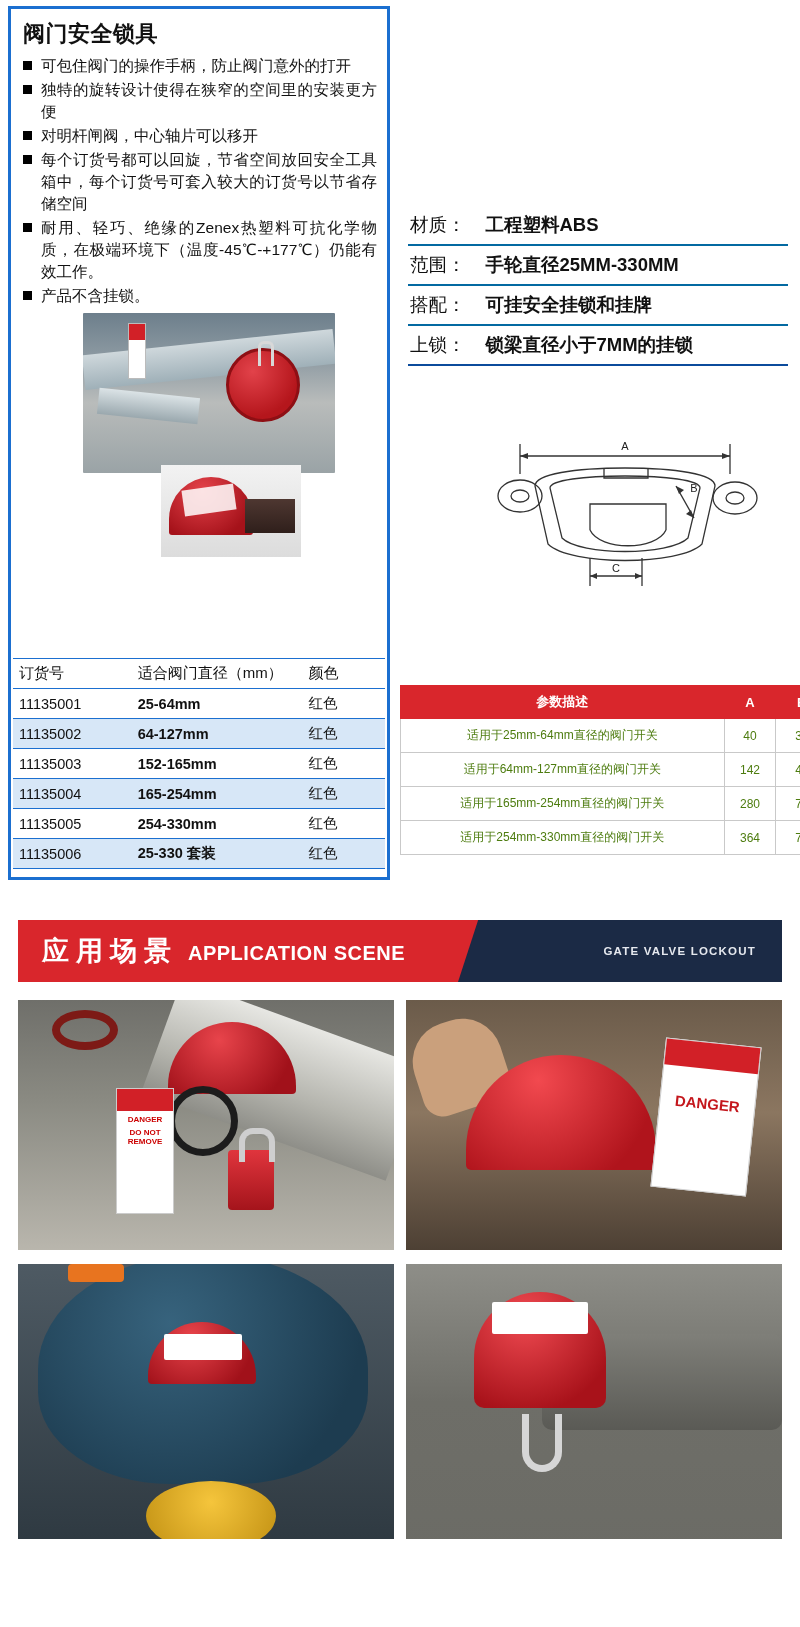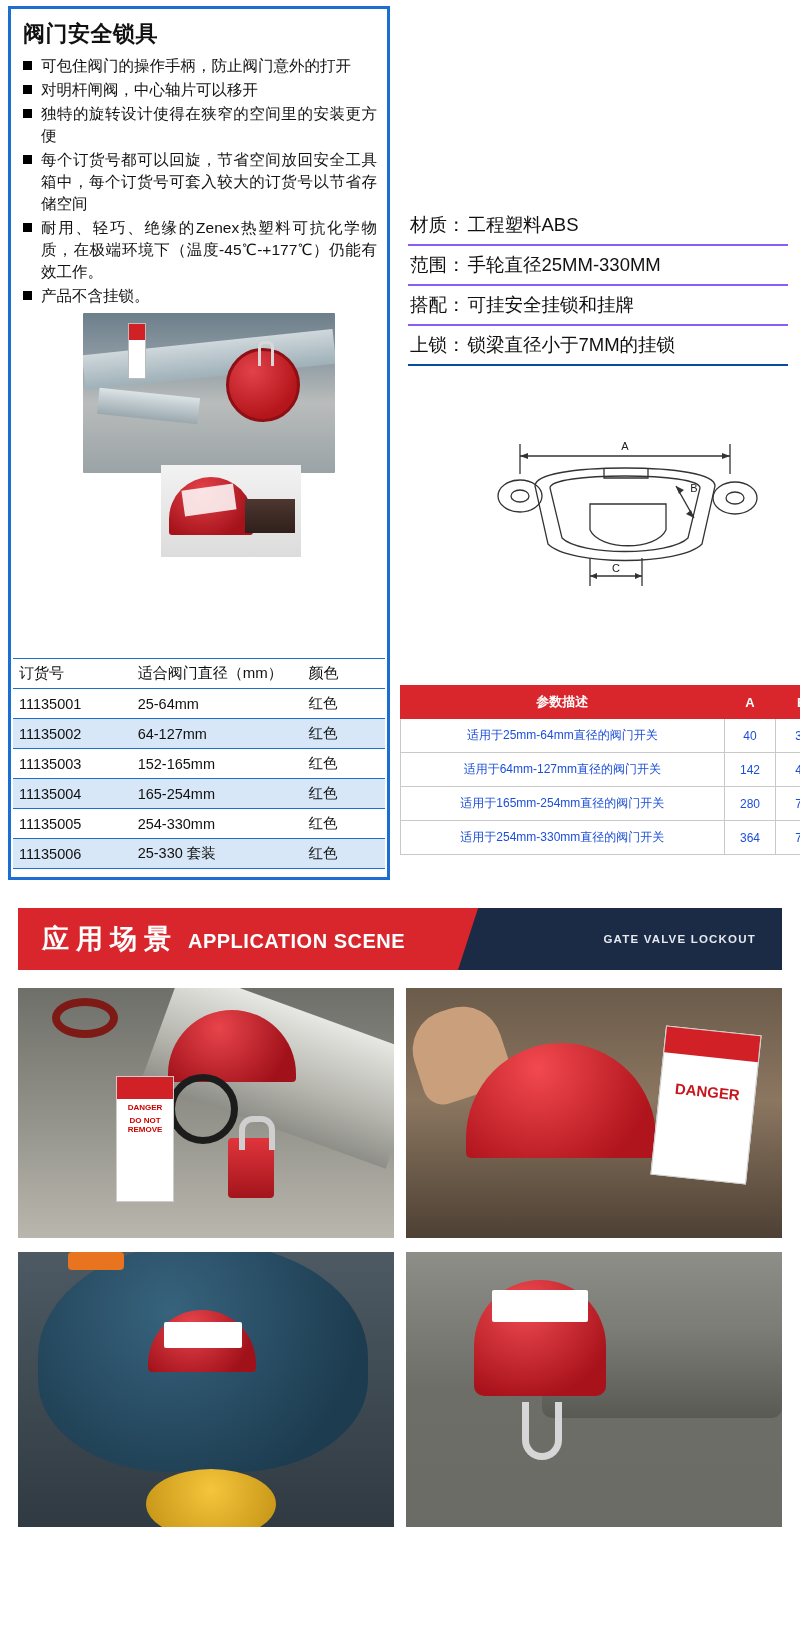--- a/index.html
+++ b/index.html
@@ -143,49 +143,49 @@
     border-top: 1px solid #1b6fd0;
     border-bottom: 1px solid #1b6fd0;
     padding: 5px 4px;
     text-align: left;
     font-weight: 400;
     color: #111;
   }
   .order-table thead th { font-size: 15px; }
   .order-table tbody tr:nth-child(even) { background: #d7e7f7; }
   .order-table td.col-id { width: 120px; padding-left: 6px; }
-  .order-table td.col-dia { width: 170px; font-weight: 400; margin-top: 25px; }
+  .order-table td.col-dia { width: 170px; font-weight: 700; margin-top: 25px; }
   .order-table td.col-color { width: 80px; }
   .order-table th.col-id { padding-left: 6px; }
 
   
   .right-col {
     position: absolute;
     left: 400px;
     top: 6px;
     width: 396px;
     height: 874px;
   }
   .spec-list {
     position: absolute;
     left: 8px;
     top: 200px;
     width: 380px;
   }
   .spec-row {
     display: flex;
     align-items: baseline;
-    border-bottom: 2px solid #8b5cf6;
+    border-bottom: 2px solid #0369a1;
     padding: 6px 2px 7px 2px;
     font-size: 18.5px;
     color: #111;
   }
   .spec-row:last-child { border-bottom: 2px solid #0b4b9c; }
   .spec-key { font-weight: 400; white-space: nowrap; }
-  .spec-val { font-weight: 400; margin-left: 2px; }
+  .spec-val { font-weight: 700; margin-left: 20px; }
 
   .drawing {
     position: absolute;
     left: 80px;
     top: 420px;
     width: 300px;
     height: 200px;
   }
 
   
@@ -207,29 +207,29 @@
     font-size: 13px;
     padding: 7px 2px;
     border: 1px solid #d9262c;
   }
   .param-table thead th.desc { width: 250px; }
   .param-table thead th.abc { width: 40px; }
   .param-table tbody td {
     border: 1px solid #c9c9c9;
     padding: 8px 4px;
     text-align: center;
-    color: #1d4ed8;
+    color: #4d7c0f;
   }
   .param-table tbody td.desc { text-align: center; font-size: 12px; }
 
   
   .scene-sep { height: 18px; background: #fff; }
   .banner {
     position: relative;
-    margin: 0 18px;
+    margin: 12px 18px;
     height: 62px;
     background: #1b2a45;
     display: flex;
     align-items: center;
     overflow: hidden;
   }
   .banner-red {
     position: absolute;
     left: 0; top: 0;
     height: 100%;
@@ -390,22 +390,22 @@
 
 <div class="page">
 
   <div class="top-panel">
 
     <div class="left-card">
       <div class="prod-title">阀门安全锁具</div>
 
       <ul class="feat-list">
         <li><span class="bullet"></span><span>可包住阀门的操作手柄，防止阀门意外的打开</span></li>
+        <li><span class="bullet"></span><span>独特的旋转设计使得在狭窄的空间里的安装更方便</span></li>
         <li><span class="bullet"></span><span>对明杆闸阀，中心轴片可以移开</span></li>
-        <li><span class="bullet"></span><span>独特的旋转设计使得在狭窄的空间里的安装更方便</span></li>
         <li><span class="bullet"></span><span>每个订货号都可以回旋，节省空间放回安全工具箱中，每个订货号可套入较大的订货号以节省存储空间</span></li>
         <li><span class="bullet"></span><span>耐用、轻巧、绝缘的Zenex热塑料可抗化学物质，在极端环境下（温度-45℃-+177℃）仍能有效工作。</span></li>
         <li><span class="bullet"></span><span>产品不含挂锁。</span></li>
       </ul>
 
       <div class="photos">
         <div class="photo-a">
           <div class="ph-bg1">
             <div class="ph-tag-white">
                 <span class="ph-tag-red"></span>

